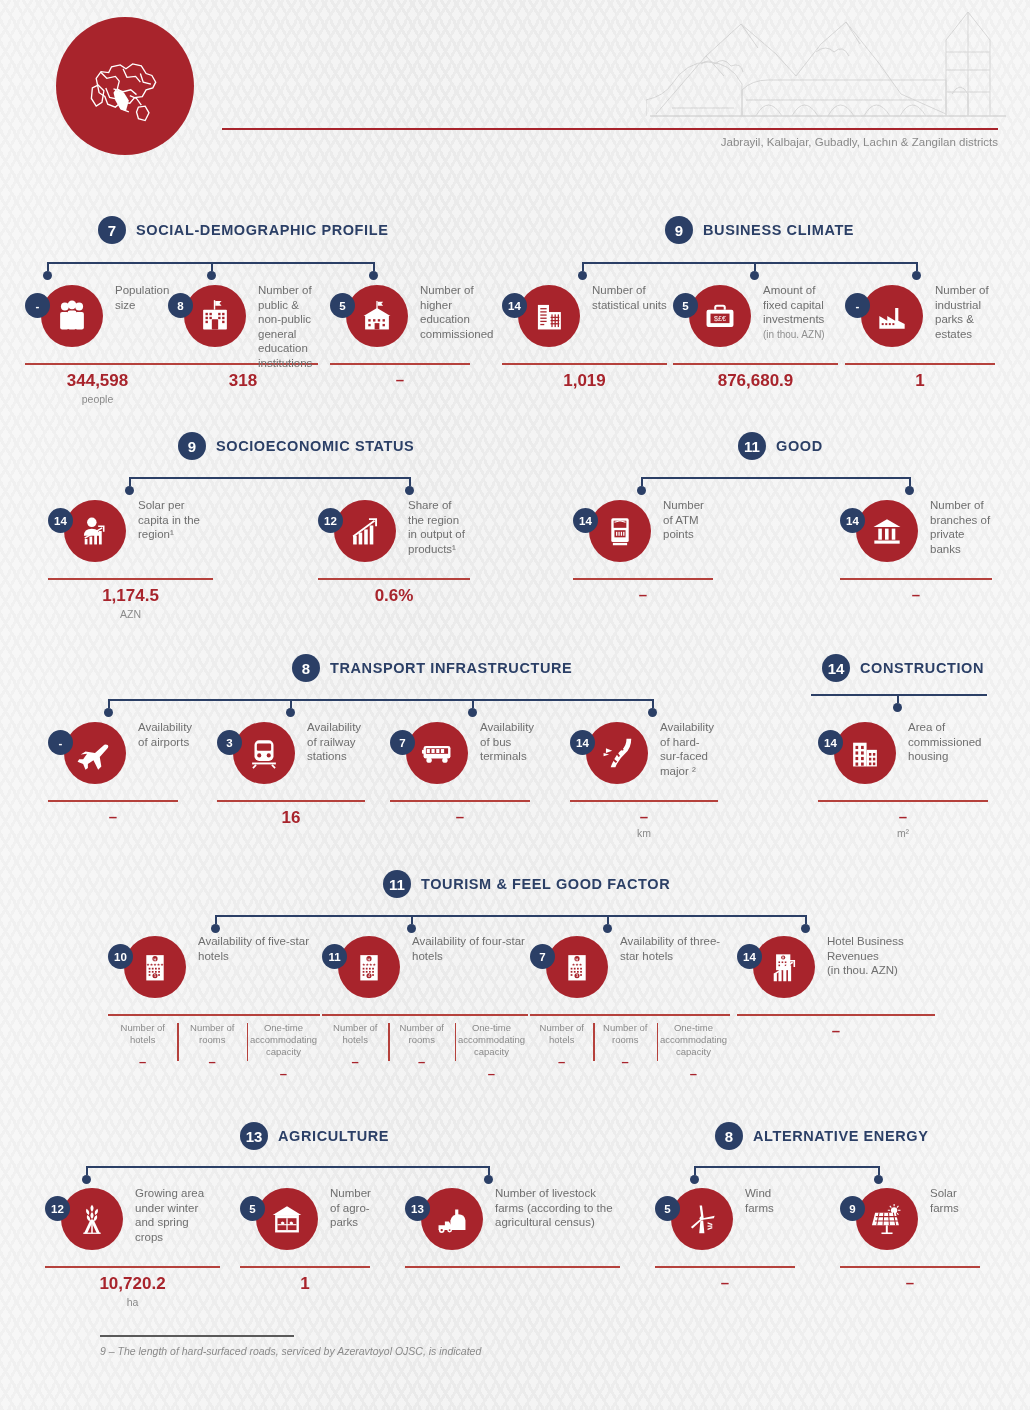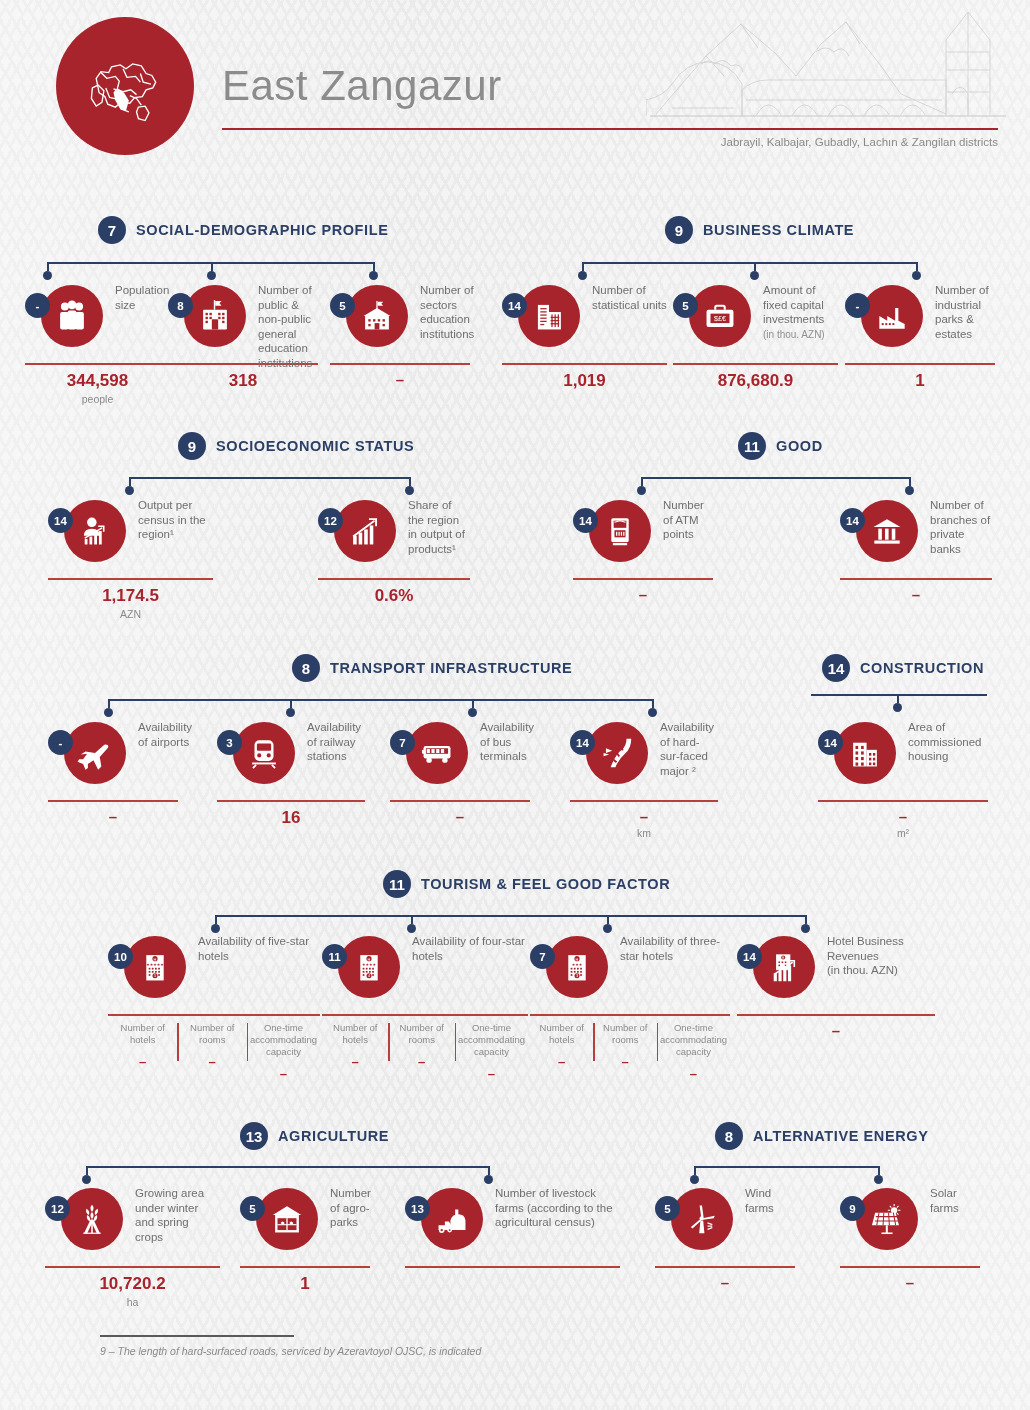--- a/index.html
+++ b/index.html
@@ -162,21 +162,20 @@
           <path d="M38 53 l10 3 8-2 6 5"></path>
           <path d="M30 52 l4 10 9 2"></path>
           <path d="M55 60 l7 3 5 7"></path>
           <path d="M43 65 l3 9 8 3"></path>
         </g>
         <path d="M40 54 l9 3 5 8-3 11-6-2-5-9-2-8z" fill="#ffffff"></path>
         <path d="M16 52 l6 -3 6 6 -2 12 -6 4 -5 -8z" fill="none" stroke="#ffffff" stroke-width="1.4"></path>
         <path d="M64 72 l7 -1 4 7 -4 8 -7 -2 -2 -7z" fill="none" stroke="#ffffff" stroke-width="1.4"></path>
       </svg>
     </div>
-    <div class="title">East Zangazur</div>
     <div class="title-rule"></div>
     <div class="subtitle">Jabrayil, Kalbajar, Gubadly, Lachın &amp; Zangilan districts</div>
 
     <svg class="header-art" viewBox="0 0 360 126">
       <g fill="none" stroke="#b9b9b9" stroke-width="1">
         <path d="M10 110 L60 52 L95 20 L130 50 L150 72 L175 40 L200 18 L232 58 L255 90 L300 110"></path>
         <path d="M60 52 L78 72 M95 20 L112 44 M200 18 L214 40"></path>
         <path d="M55 60 q8 -6 14 0 q8 -8 16 2 q10 -4 12 6"></path>
         <path d="M170 48 q10 -8 18 0 q9 -8 15 4"></path>
         <path d="M4 112 L360 112" stroke-width="1.3"></path>
@@ -270,21 +269,21 @@
               <rect x="19" y="28" width="3" height="3"></rect>
               <rect x="25" y="28" width="3" height="3"></rect>
               <rect x="31" y="28" width="3" height="3"></rect>
               <rect x="13" y="34" width="3" height="3"></rect>
               <rect x="31" y="34" width="3" height="3"></rect>
             </g>
             <rect x="21" y="33" width="6" height="8" fill="#a8242c"></rect>
           </svg>
       </div>
       <div class="item-badge">5</div>
-      <div class="item-label">Number of sectors education institutions</div>
+      <div class="item-label">Number of higher education commissioned</div>
     </div>
     <div class="val-rule"></div>
     <div class="item-value dash">–</div>
   </div>
 
   <div class="section" style="left:665px; top:216px;">
     <div class="sec-head">
       <div class="sec-badge">9</div>
       <div class="sec-title">BUSINESS CLIMATE</div>
     </div>
@@ -392,21 +391,21 @@
               <rect x="11" y="34" width="3.5" height="7"></rect>
               <rect x="17" y="31" width="3.5" height="10"></rect>
               <rect x="23" y="28" width="3.5" height="13"></rect>
               <rect x="29" y="24" width="3.5" height="17"></rect>
             </g>
             <path d="M11 33 L33 20" stroke="#fff" stroke-width="2" fill="none"></path>
             <path d="M28 18 h7 v7" stroke="#fff" stroke-width="2" fill="none"></path>
           </svg>
       </div>
       <div class="item-badge">14</div>
-      <div class="item-label">Output per census in the region¹</div>
+      <div class="item-label">Solar per capita in the region¹</div>
     </div>
     <div class="val-rule"></div>
     <div class="item-value">1,174.5</div>
     <div class="item-unit">AZN</div>
   </div>
 
   <div class="item" style="left:318px; top:500px; width:152px;">
     <div class="item-top">
       <div class="icon-circle">
         <svg viewBox="0 0 48 48">

